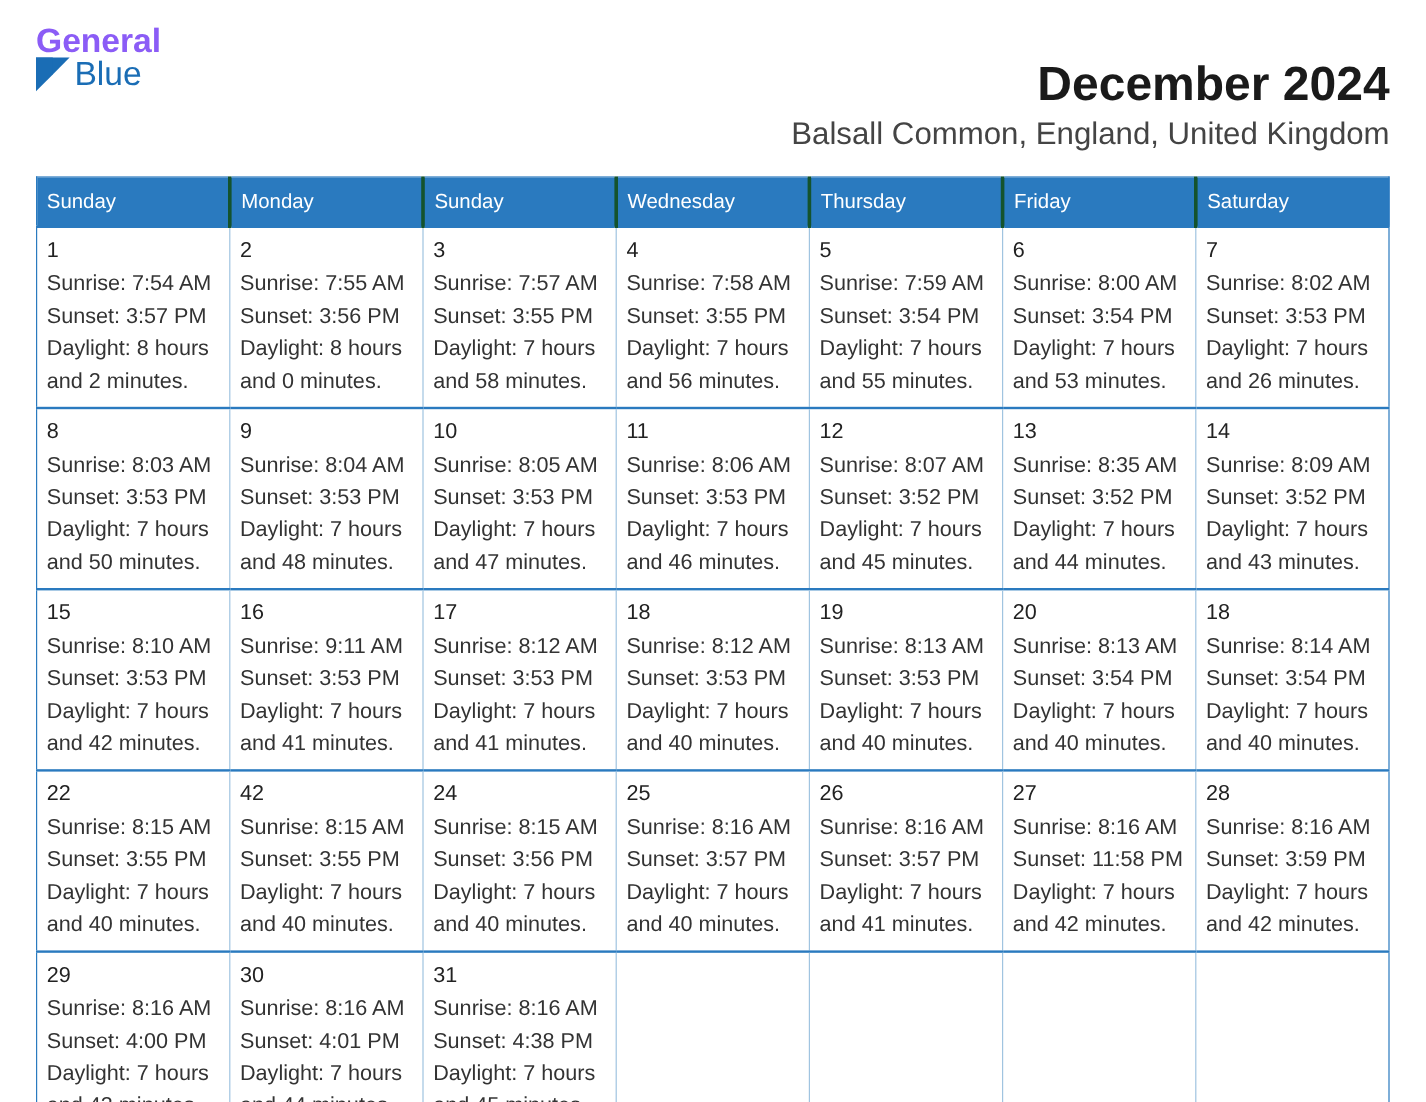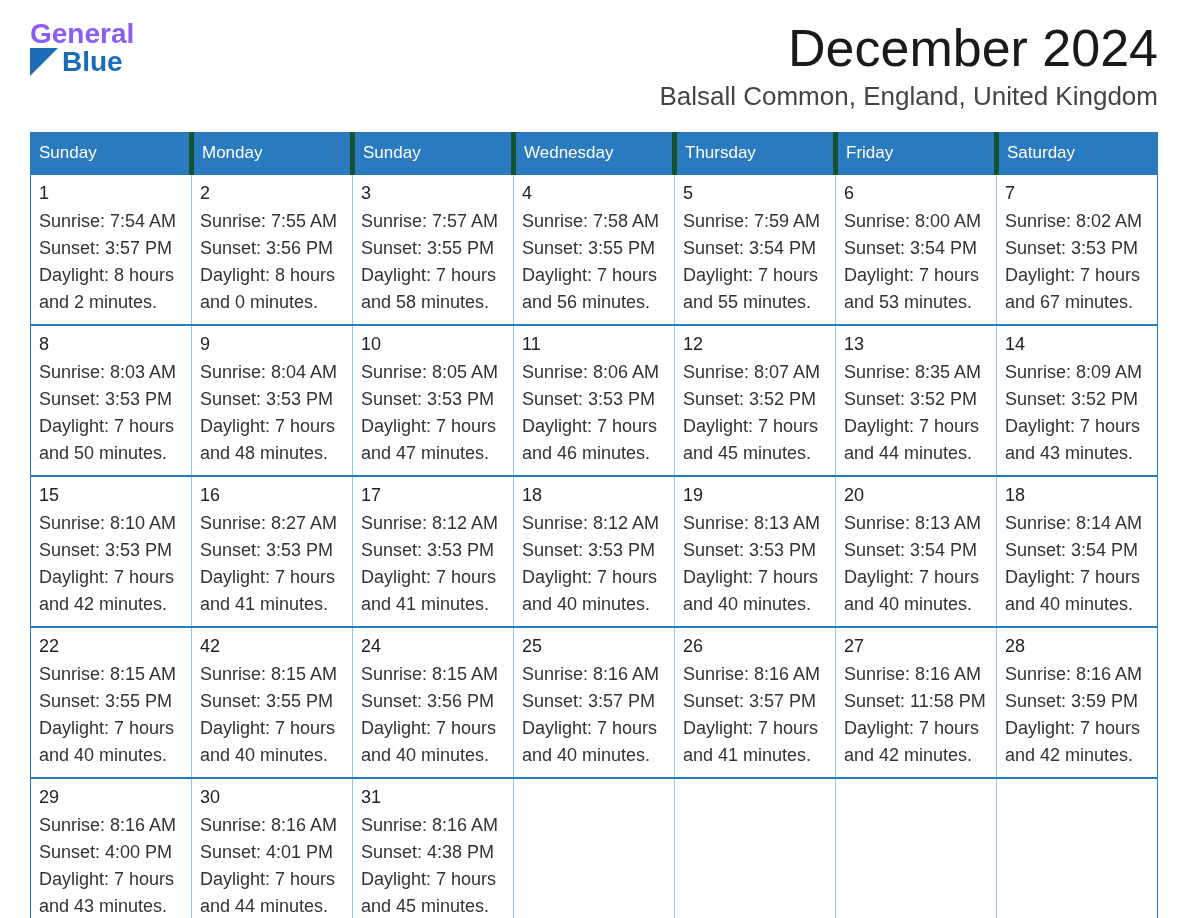--- a/index.html
+++ b/index.html
@@ -35,51 +35,52 @@
       width: 0;
       height: 0;
       border-left: 14px solid #1a6db5;
       border-top: 14px solid #1a6db5;
       border-right: 14px solid transparent;
       border-bottom: 14px solid transparent;
       margin-right: 4px;
     }
     .logo-blue-text {
       font-size: 28px;
-      font-weight: bold;
+      font-weight: normal;
       color: #1a6db5;
       line-height: 1;
     }
     .title-area {
       text-align: right;
     }
     .month-title {
-      font-size: 52px;
-      font-weight: normal;
+      font-size: 40px;
+      font-weight: bold;
       color: #1a1a1a;
       line-height: 1.1;
+      margin-top: 28px;
     }
     .location-title {
       font-size: 26px;
       color: #444;
       margin-top: 4px;
     }
     .calendar-table {
       width: 100%;
       border-collapse: collapse;
       border: 1px solid #2a7abf;
     }
     .calendar-table th {
       background-color: #2a7abf;
       color: #fff;
       padding: 10px 8px;
       font-size: 17px;
       font-weight: normal;
       text-align: left;
-      border-right: 5px solid #14532d;
+      border-right: 3px solid #14532d;
     }
     .calendar-table th:last-child {
       border-right: none;
     }
     .calendar-table td {
       vertical-align: top;
       padding: 8px 8px;
       border-right: 1px solid #a0c4e0;
       border-top: 2px solid #2a7abf;
       font-size: 13px;
@@ -160,21 +161,21 @@
         <td>
           <span class="day-number">5</span>
           <div class="day-info"><span>Sunrise: 7:59 AM</span><br><span>Sunset: 3:54 PM</span><br><span>Daylight: 7 hours</span><br><span>and 55 minutes.</span></div>
         </td>
         <td>
           <span class="day-number">6</span>
           <div class="day-info"><span>Sunrise: 8:00 AM</span><br><span>Sunset: 3:54 PM</span><br><span>Daylight: 7 hours</span><br><span>and 53 minutes.</span></div>
         </td>
         <td>
           <span class="day-number">7</span>
-          <div class="day-info"><span>Sunrise: 8:02 AM</span><br><span>Sunset: 3:53 PM</span><br><span>Daylight: 7 hours</span><br><span>and 67 minutes.</span></div>
+          <div class="day-info"><span>Sunrise: 8:02 AM</span><br><span>Sunset: 3:53 PM</span><br><span>Daylight: 7 hours</span><br><span>and 26 minutes.</span></div>
         </td>
       </tr>
       <tr class="week-row">
         <td>
           <span class="day-number">8</span>
           <div class="day-info"><span>Sunrise: 8:03 AM</span><br><span>Sunset: 3:53 PM</span><br><span>Daylight: 7 hours</span><br><span>and 50 minutes.</span></div>
         </td>
         <td>
           <span class="day-number">9</span>
           <div class="day-info"><span>Sunrise: 8:04 AM</span><br><span>Sunset: 3:53 PM</span><br><span>Daylight: 7 hours</span><br><span>and 48 minutes.</span></div>
@@ -200,21 +201,21 @@
           <div class="day-info"><span>Sunrise: 8:09 AM</span><br><span>Sunset: 3:52 PM</span><br><span>Daylight: 7 hours</span><br><span>and 43 minutes.</span></div>
         </td>
       </tr>
       <tr class="week-row">
         <td>
           <span class="day-number">15</span>
           <div class="day-info"><span>Sunrise: 8:10 AM</span><br><span>Sunset: 3:53 PM</span><br><span>Daylight: 7 hours</span><br><span>and 42 minutes.</span></div>
         </td>
         <td>
           <span class="day-number">16</span>
-          <div class="day-info"><span>Sunrise: 8:27 AM</span><br><span>Sunset: 3:53 PM</span><br><span>Daylight: 7 hours</span><br><span>and 41 minutes.</span></div>
+          <div class="day-info"><span>Sunrise: 9:11 AM</span><br><span>Sunset: 3:53 PM</span><br><span>Daylight: 7 hours</span><br><span>and 41 minutes.</span></div>
         </td>
         <td>
           <span class="day-number">17</span>
           <div class="day-info"><span>Sunrise: 8:12 AM</span><br><span>Sunset: 3:53 PM</span><br><span>Daylight: 7 hours</span><br><span>and 41 minutes.</span></div>
         </td>
         <td>
           <span class="day-number">18</span>
           <div class="day-info"><span>Sunrise: 8:12 AM</span><br><span>Sunset: 3:53 PM</span><br><span>Daylight: 7 hours</span><br><span>and 40 minutes.</span></div>
         </td>
         <td>

